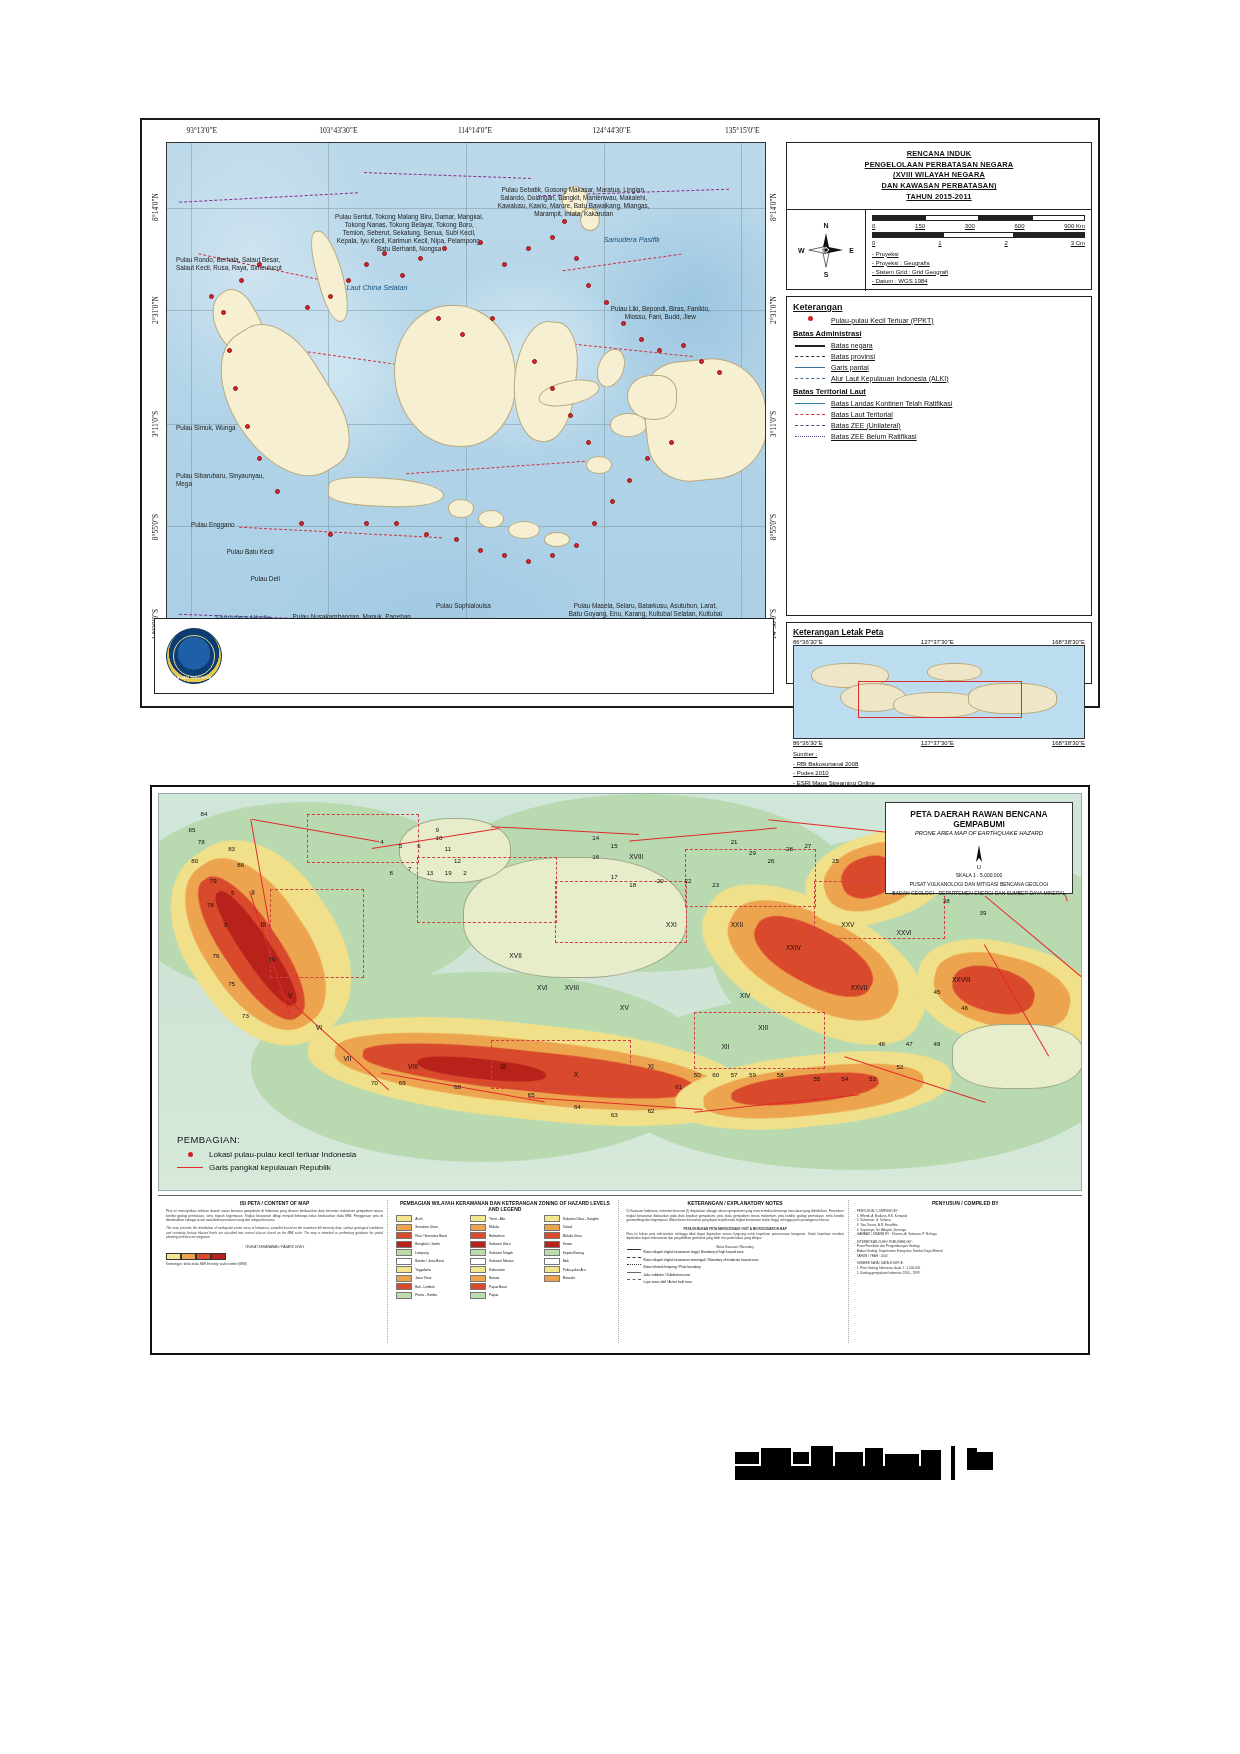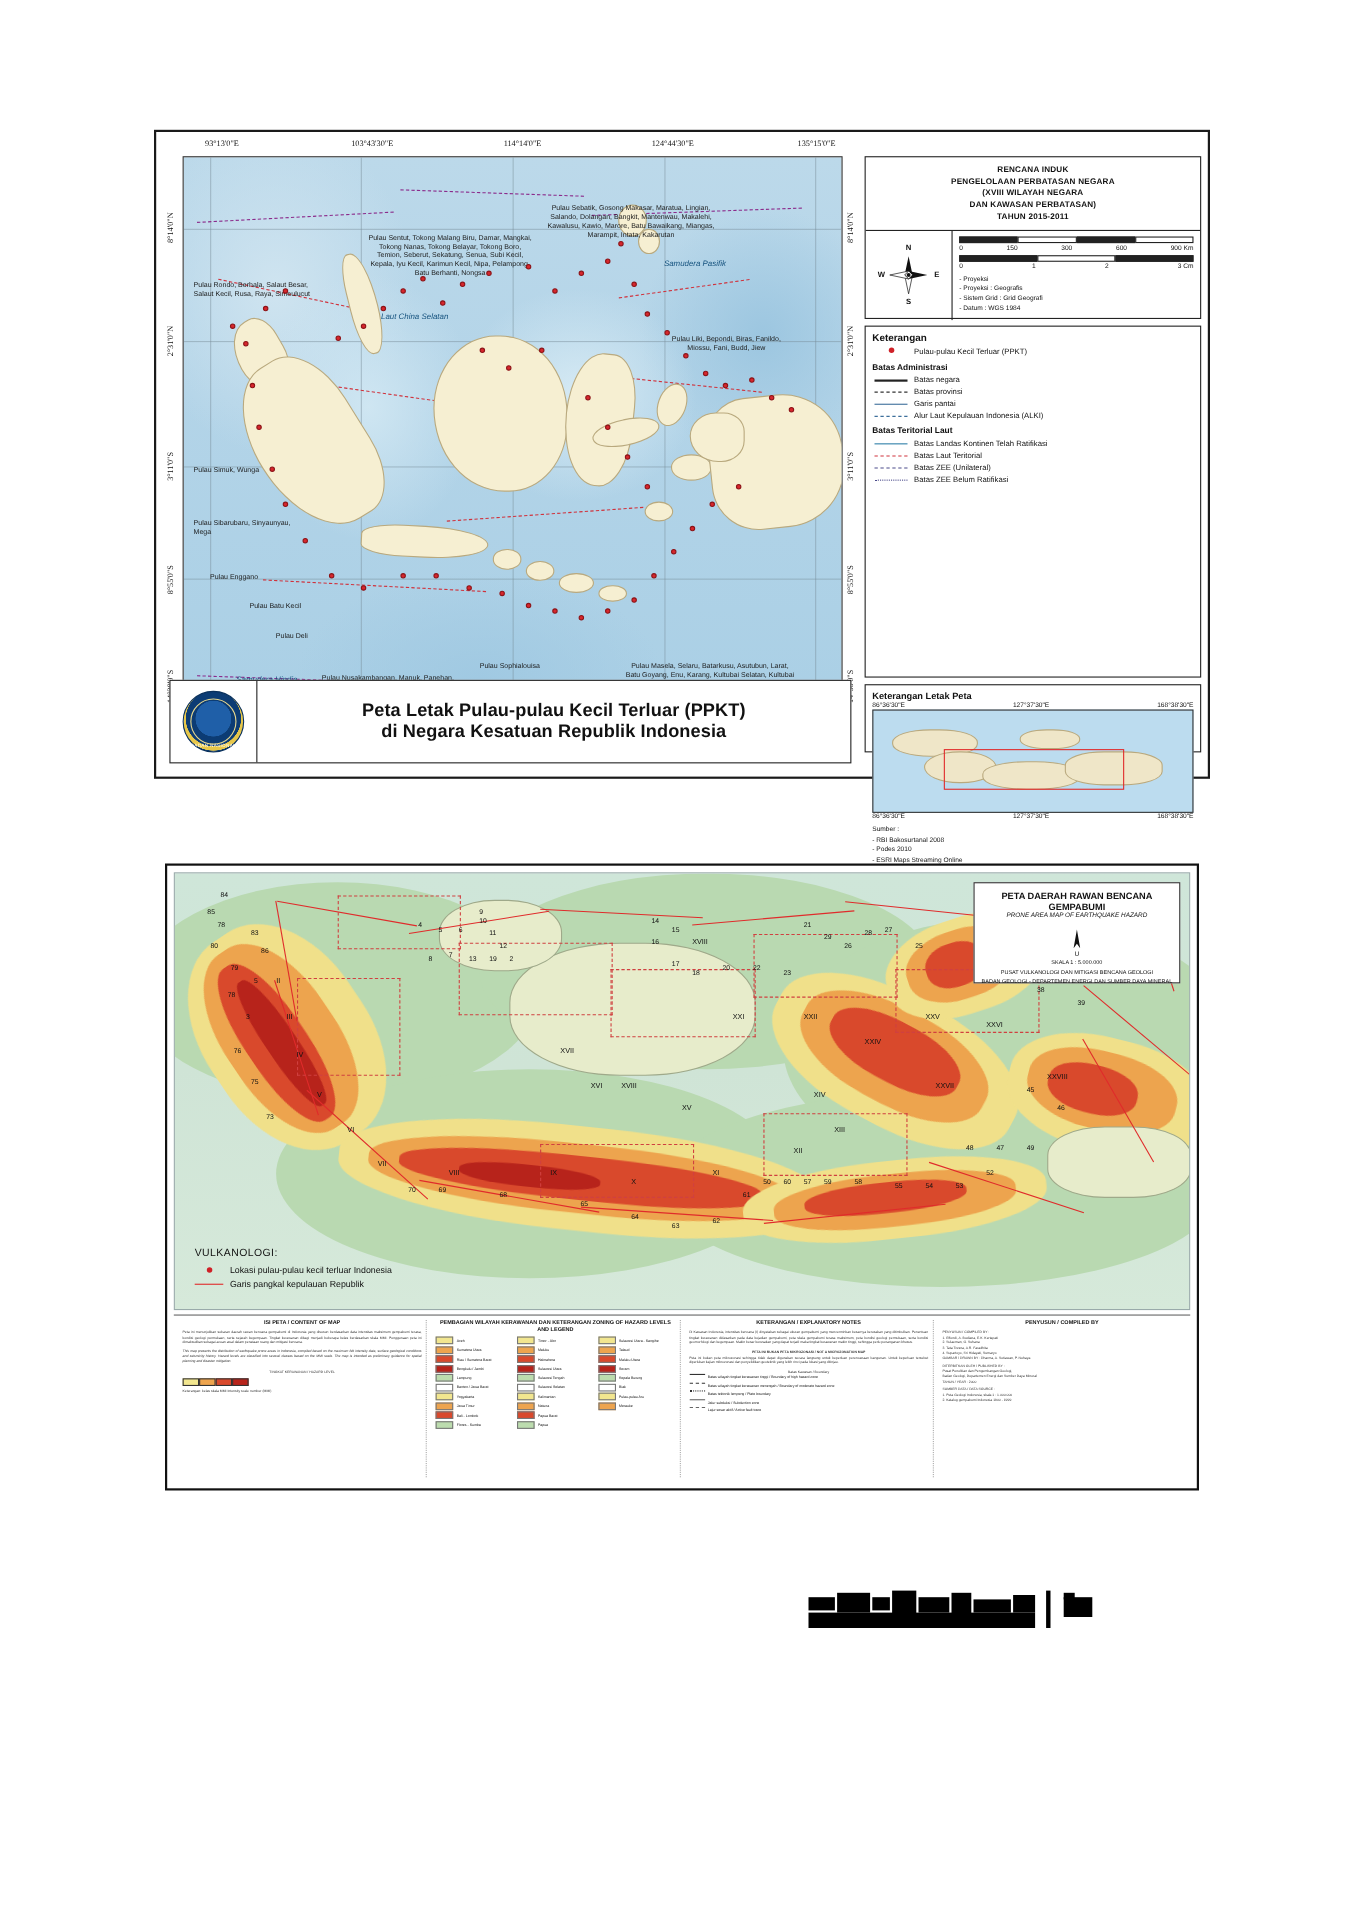--- a/index.html
+++ b/index.html
@@ -103,21 +103,21 @@
     position:absolute; inset:0; color:#fff; font-size:4.2px;
     font-family:"Liberation Sans", sans-serif; display:flex;
     align-items:flex-end; justify-content:center; padding-bottom:3px;
     letter-spacing:.3px;
   }
   .title-cell { flex:1; border-left:1px solid #222; height:100%; display:flex;
     flex-direction:column; align-items:center; justify-content:center; }
   .title-cell div { font-weight:bold; font-size:16.5px; font-family:"Liberation Sans", sans-serif; letter-spacing:.1px; }
 
   
-  .panel { border:1px solid #222; background:#fff; box-sizing:border-box; position:absolute; left:0; right:0; }
+  .panel { border:1px solid #222; background:#fff; box-sizing:border-box; position:absolute; left:0; right:0;text-decoration:underline; }
   .p-head { padding:6px 6px 6px; text-align:center; font-family:"Liberation Sans", sans-serif; }
   .p-head div { font-size:7.4px; font-weight:bold; line-height:1.45; letter-spacing:.2px; }
   .compass-row { display:flex; border-top:1px solid #222; }
   .compass-cell { width:78px; display:flex; align-items:center; justify-content:center; padding:4px 0; }
   .compass {
     position:relative; width:54px; height:54px; font-family:"Liberation Sans", sans-serif;
   }
   .compass .n, .compass .s, .compass .e, .compass .w {
     position:absolute; font-size:7px; font-weight:bold;
   }
@@ -389,24 +389,20 @@
           <div class="dot" style="left:45%; top:32%"></div>
           <div class="dot" style="left:49%; top:35%"></div>
           <div class="dot" style="left:54%; top:32%"></div>
         </div>
 
         <div class="titlebox">
           <div class="logo-cell">
             <div class="logo">
               <div class="logo-txt">BADAN NASIONAL</div>
             </div>
-          </div>
-          <div class="title-cell">
-            <div>Peta Letak Pulau-pulau Kecil Terluar (PPKT)</div>
-            <div>di Negara Kesatuan Republik Indonesia</div>
           </div>
         </div>
       </div>
 
       <div class="side-col">
 
         <div class="panel" style="top:16px; height:148px;">
           <div class="p-head">
             <div>RENCANA INDUK</div>
             <div>PENGELOLAAN PERBATASAN NEGARA</div>
@@ -712,21 +708,21 @@
       <div class="rom" style="left:51%; top:15%">XVIII</div>
       <div class="rom" style="left:55%; top:32%">XXI</div>
       <div class="rom" style="left:62%; top:32%">XXII</div>
       <div class="rom" style="left:68%; top:38%">XXIV</div>
       <div class="rom" style="left:74%; top:32%">XXV</div>
       <div class="rom" style="left:80%; top:34%">XXVI</div>
       <div class="rom" style="left:75%; top:48%">XXVII</div>
       <div class="rom" style="left:86%; top:46%">XXVIII</div>
 
       <div class="f2-key">
-        <div class="kt">VULKANOLOGI:</div>
+        <div class="kt">PEMBAGIAN:</div>
         <div class="kr">
           <span class="s1">
               <b></b>
             </span>
           <span>Lokasi pulau-pulau kecil terluar Indonesia</span>
         </div>
         <div class="kr">
           <span class="s2"></span>
           <span>Garis pangkal kepulauan Republik</span>
         </div>

